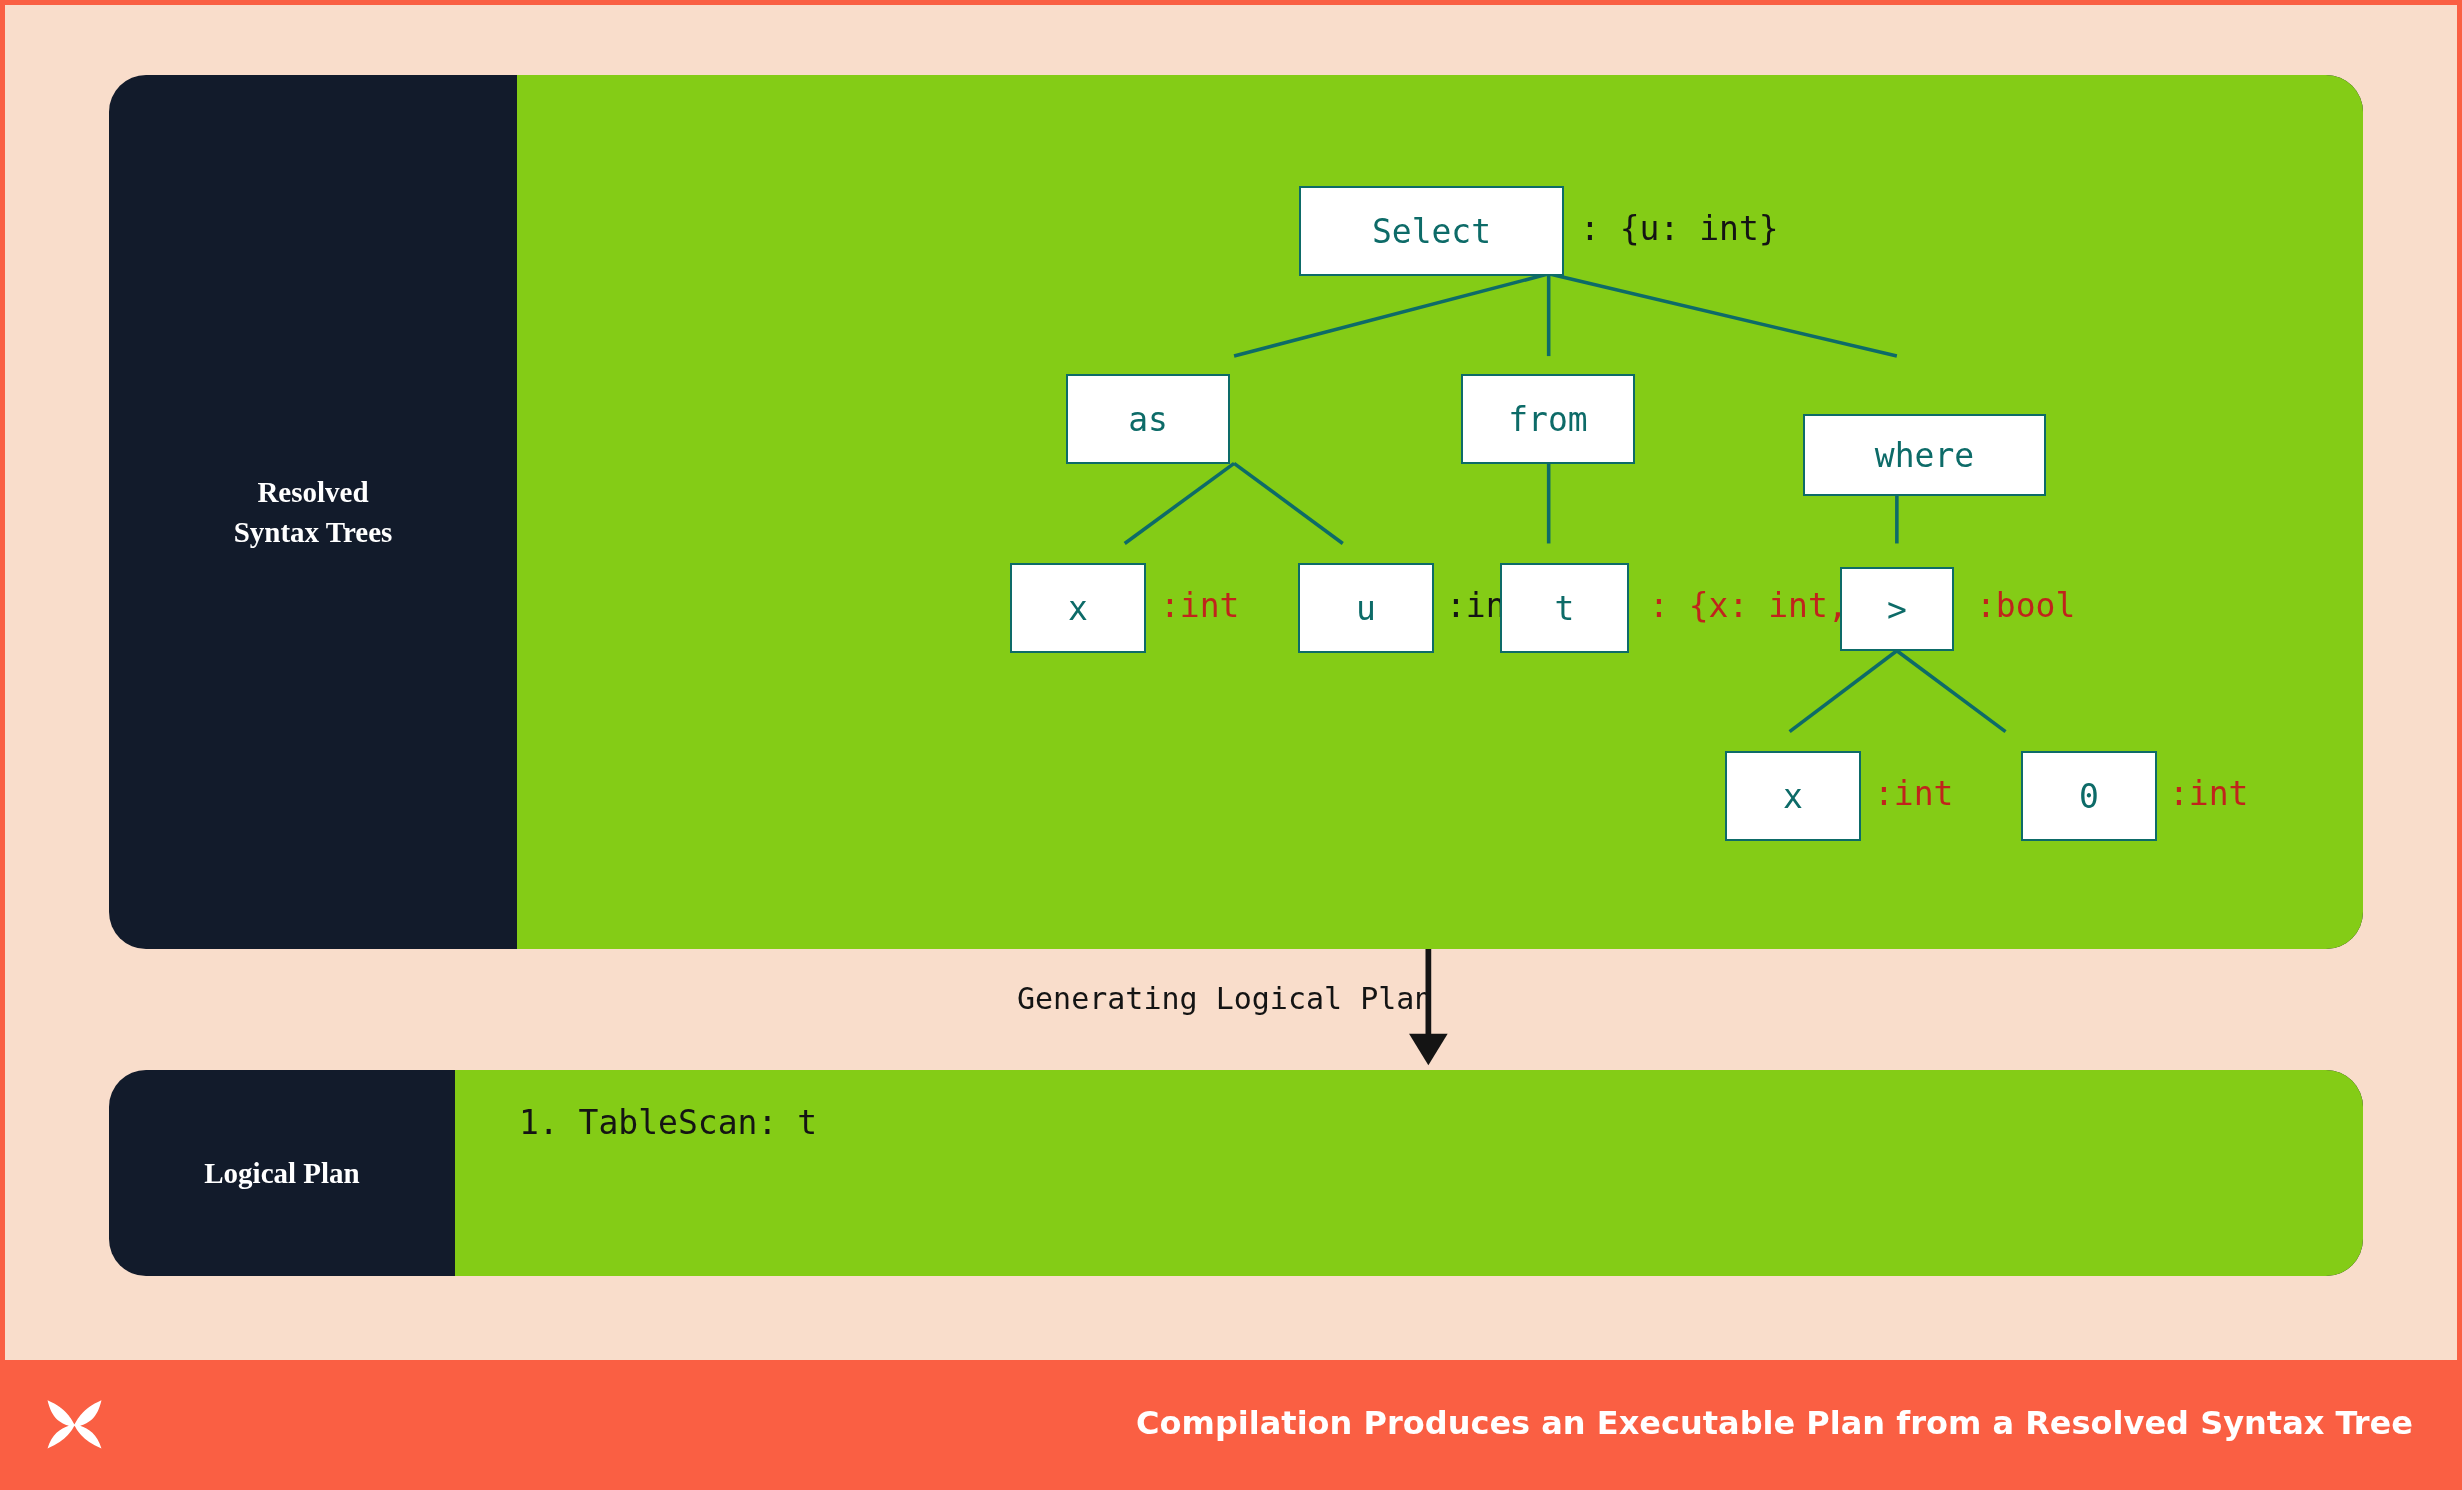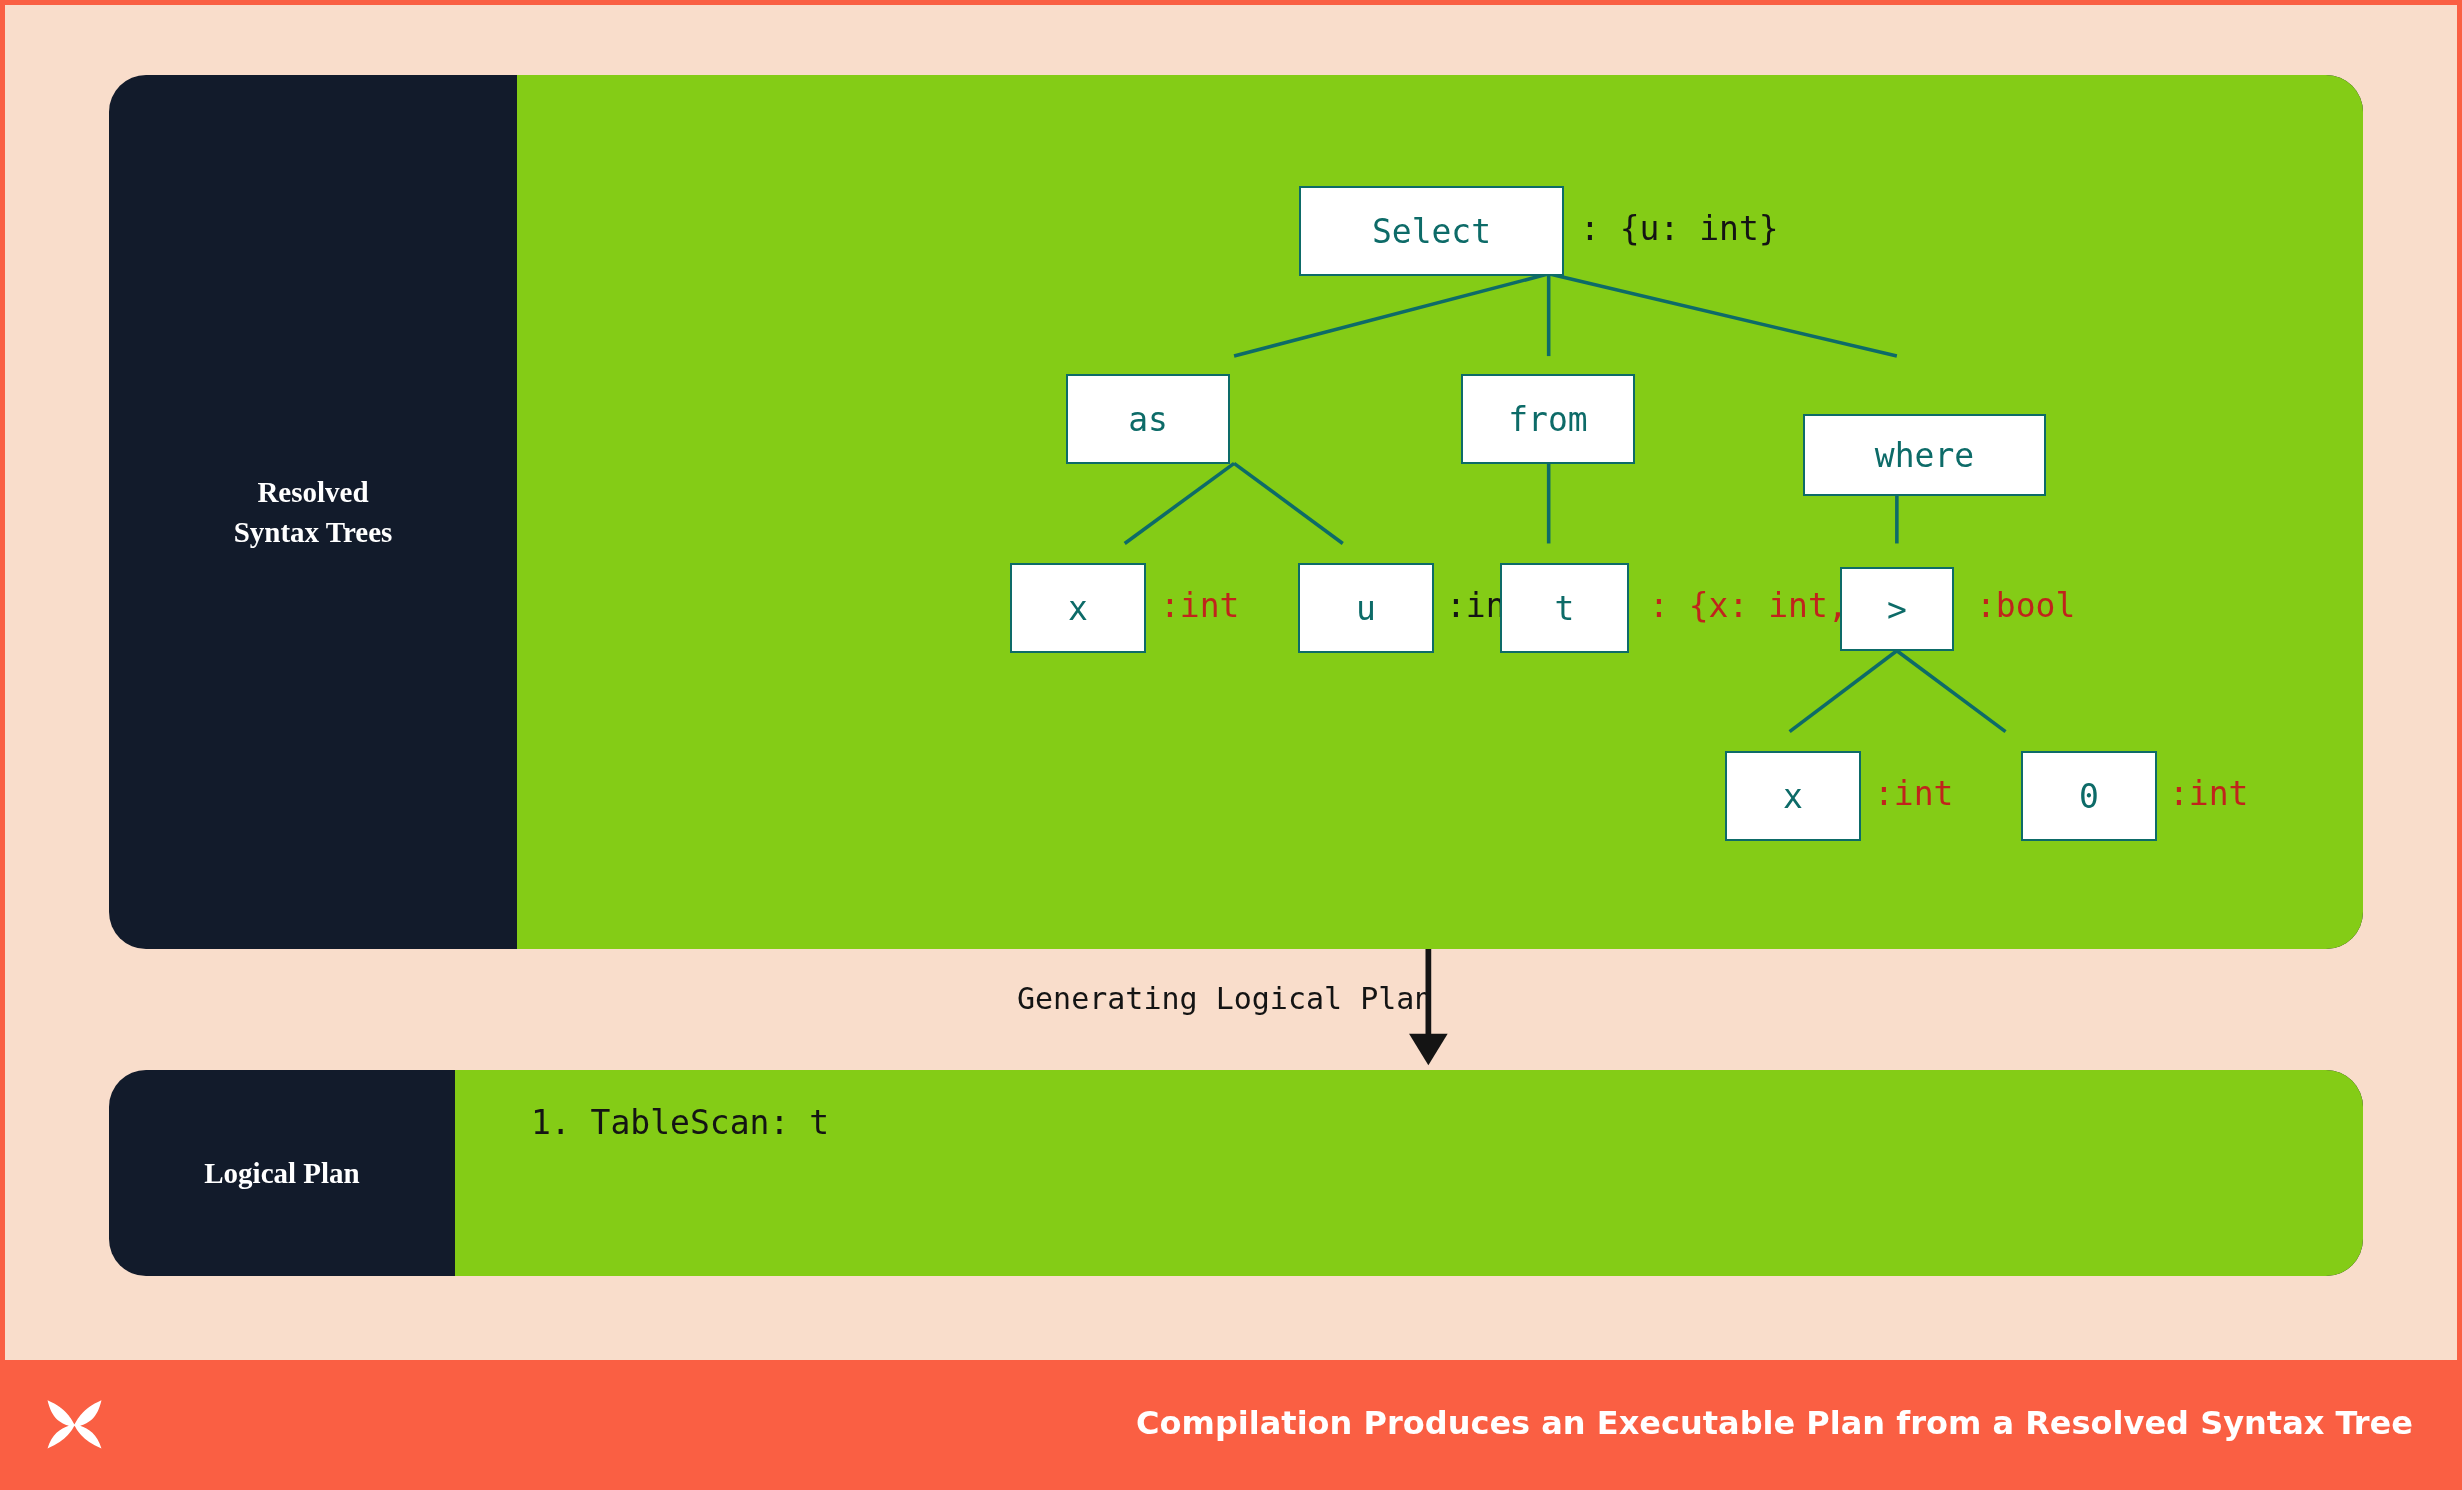--- a/index.html
+++ b/index.html
@@ -102,21 +102,20 @@
 
   
   #plan-list {
     position: absolute;
     left: 64px;
     top: 30px;
     font-family: "DejaVu Sans Mono", monospace;
     font-size: 33px;
     color: #141414;
     line-height: 1.38;
-    margin-left: 12px;
   }
   #plan-list div { white-space: pre; }
 
   
   #footer {
     position: absolute;
     left: 0; bottom: 0;
     width: 100%;
     height: 125px;
     background: #fa5f43;

